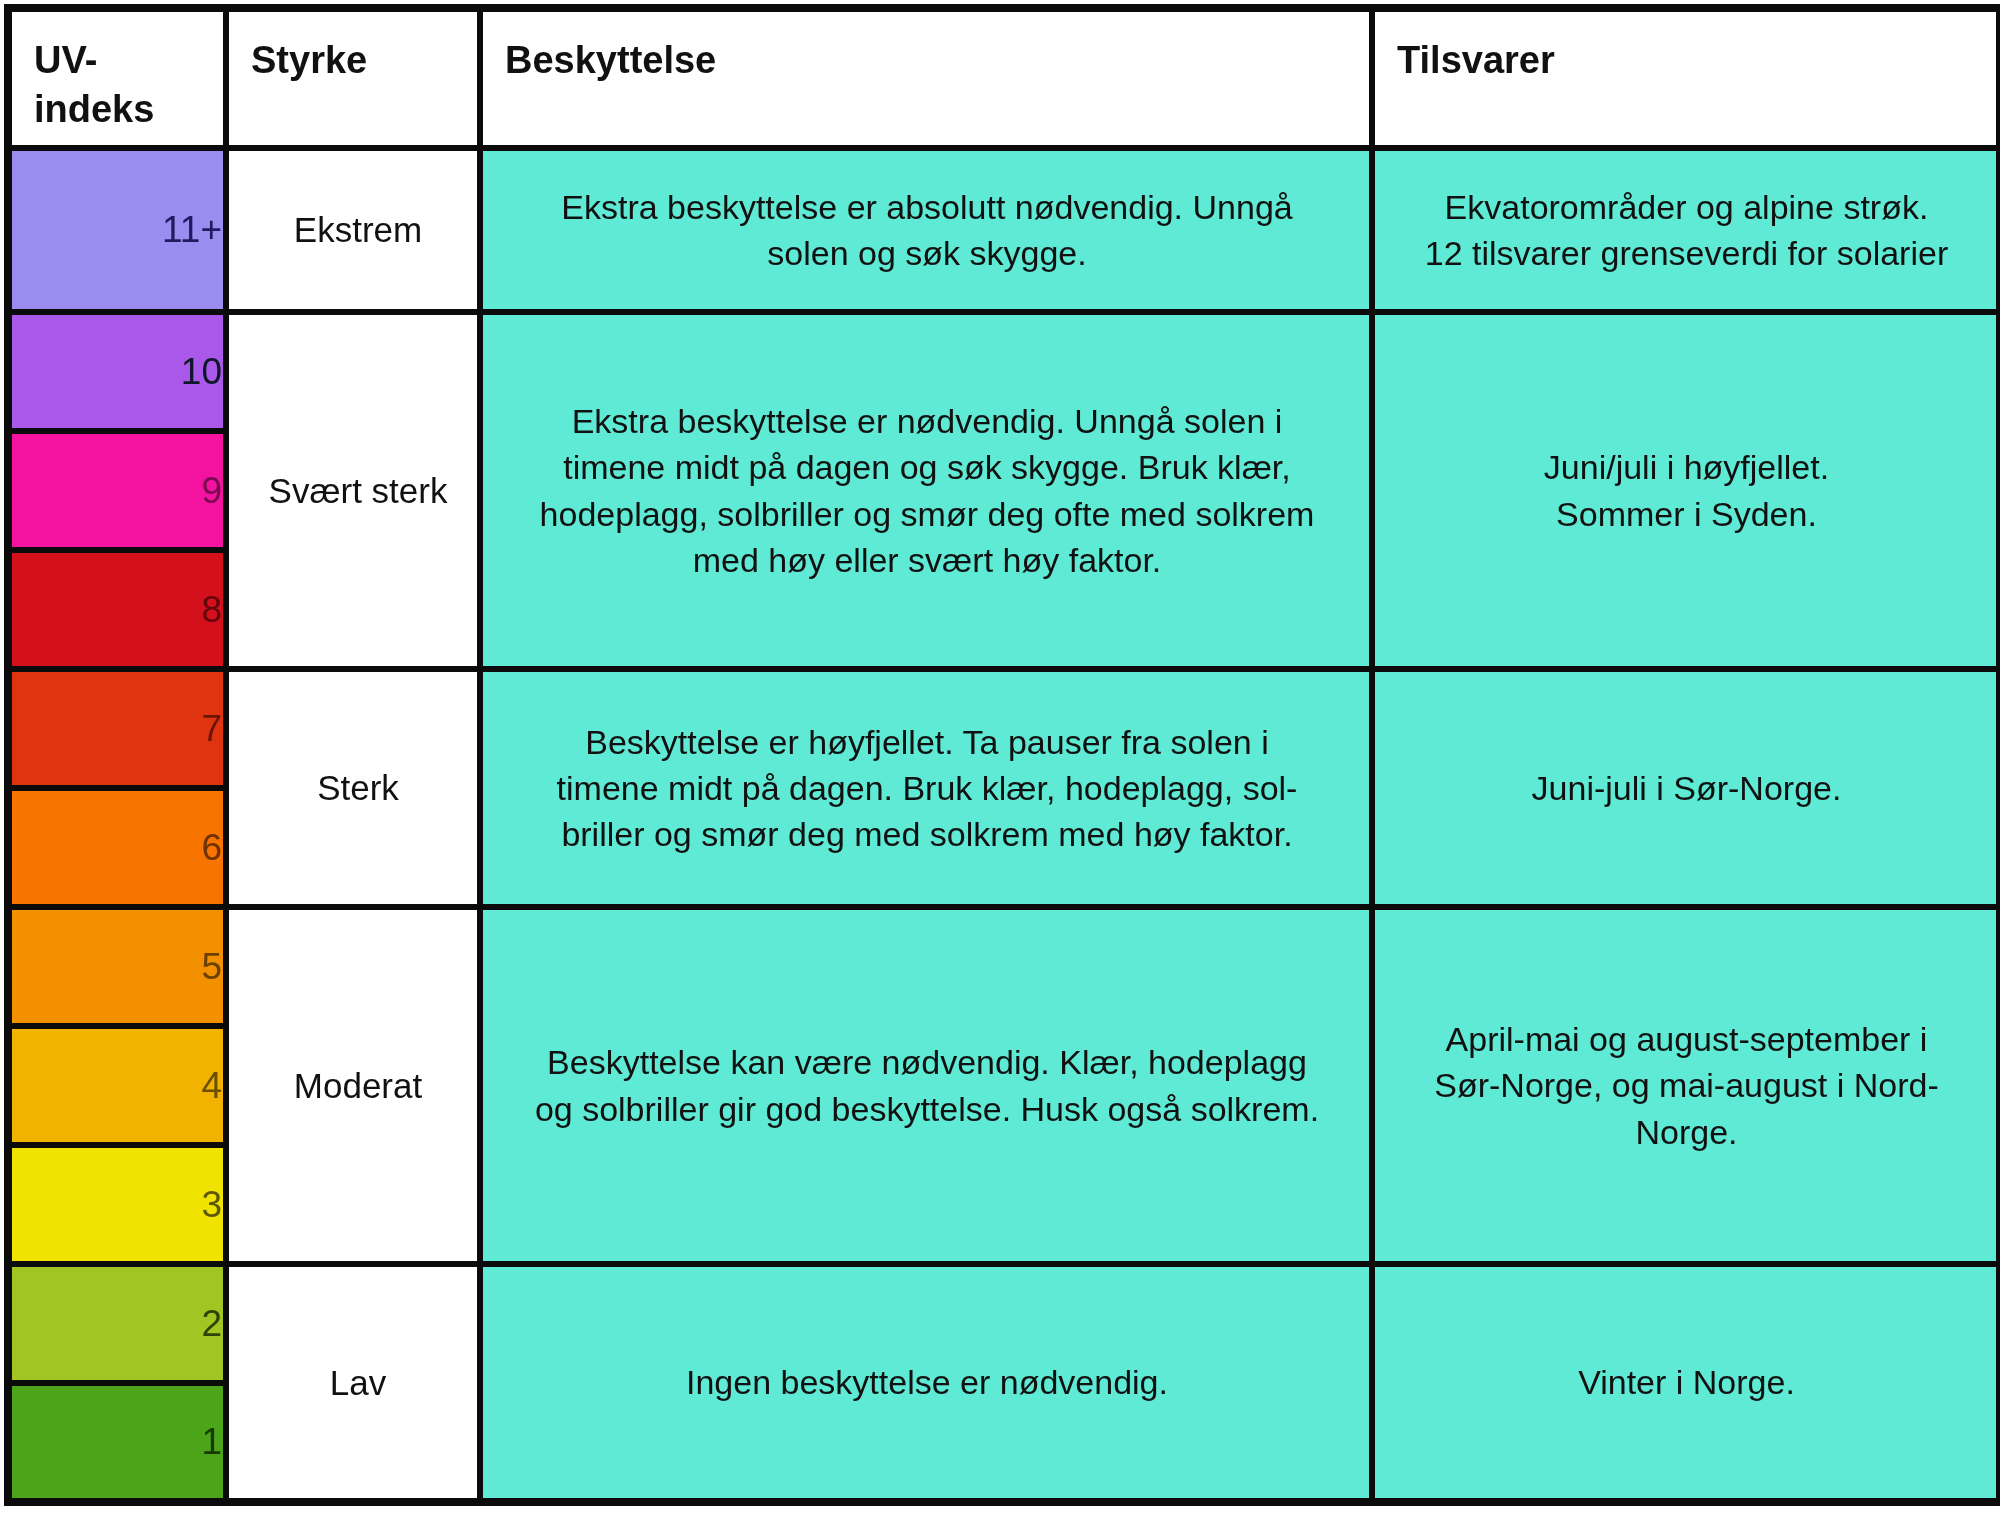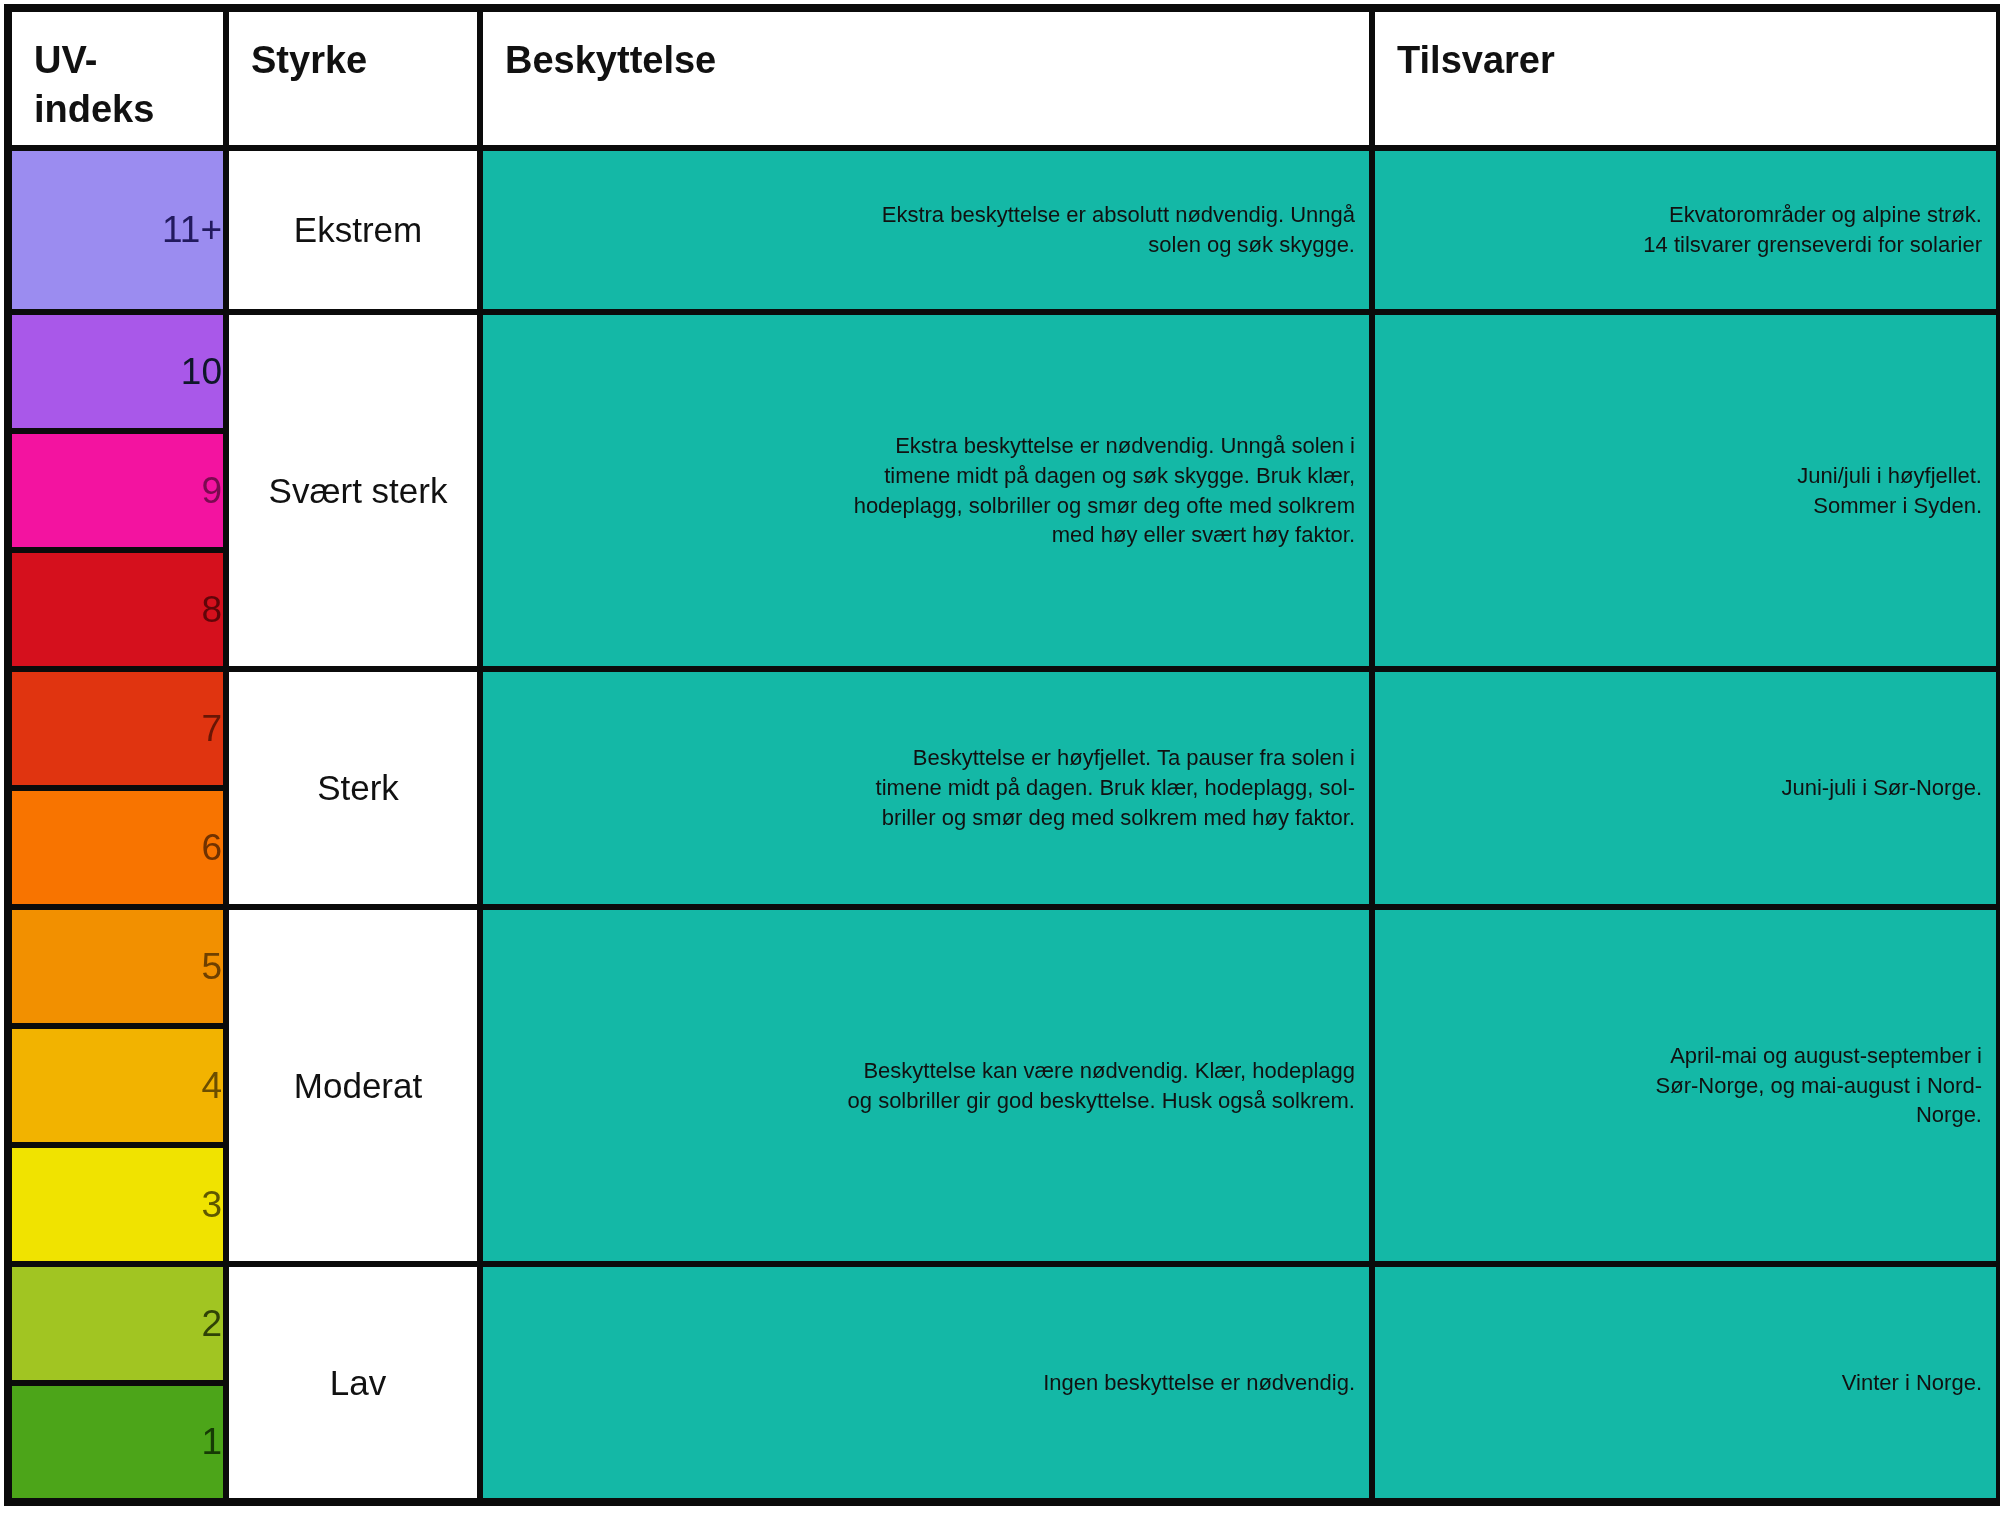--- a/index.html
+++ b/index.html
@@ -59,26 +59,26 @@
   }
   td.styrke-cell {
     vertical-align: middle;
     text-align: center;
     font-size: 35px;
     padding: 0 8px 0 18px;
     background: #ffffff;
   }
   td.besk-cell, td.til-cell {
     vertical-align: middle;
-    text-align: right;
-    font-size: 22px;
+    text-align: center;
+    font-size: 34px;
     line-height: 1.36;
     padding: 0 14px 0 16px;
     white-space: pre-line;
-    background: #14b8a6;
+    background: #5eead4;
   }
 </style>
 </head>
 <body>
 
 <div class="frame">
   <table class="uv-table">
     <colgroup>
       <col class="c-uv">
       <col class="c-sty">
@@ -95,21 +95,21 @@
       </tr>
     </thead>
     <tbody>
 
       <tr class="r-big">
         <td class="uv-cell" style="background: rgb(155, 140, 240); color: rgb(34, 26, 94);">11+</td>
         <td class="styrke-cell">Ekstrem</td>
         <td class="besk-cell">Ekstra beskyttelse er absolutt nødvendig. Unngå
 solen og søk skygge.</td>
         <td class="til-cell">Ekvatorområder og alpine strøk.
-14 tilsvarer grenseverdi for solarier</td>
+12 tilsvarer grenseverdi for solarier</td>
       </tr>
 
       <tr class="r-std">
         <td class="uv-cell" style="background: rgb(169, 88, 233); color: #0f172a;">10</td>
         <td class="styrke-cell" rowspan="3">Svært sterk</td>
         <td class="besk-cell" rowspan="3">Ekstra beskyttelse er nødvendig. Unngå solen i
 timene midt på dagen og søk skygge. Bruk klær,
 hodeplagg, solbriller og smør deg ofte med solkrem
 med høy eller svært høy faktor.</td>
         <td class="til-cell" rowspan="3">Juni/juli i høyfjellet.

